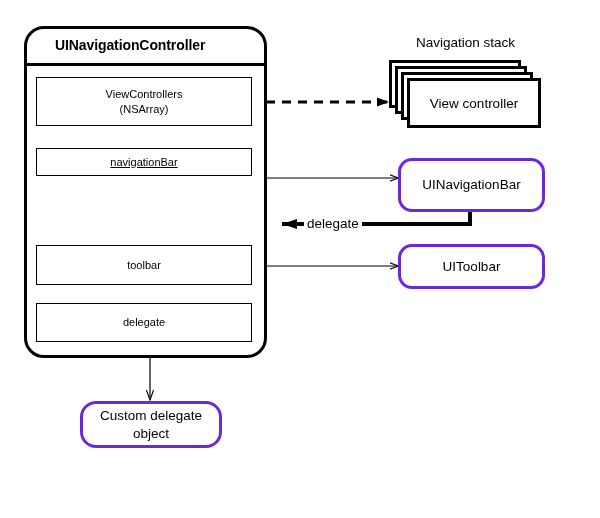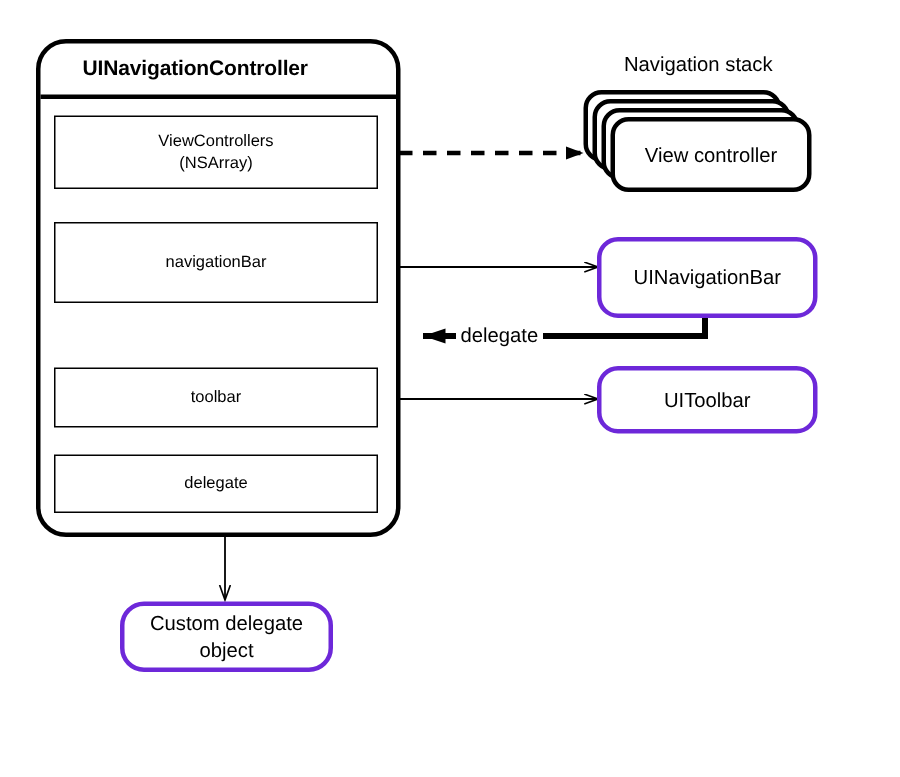--- a/index.html
+++ b/index.html
@@ -81,39 +81,39 @@
     background: #ffffff;
     box-sizing: border-box;
     display: flex;
     align-items: center;
     justify-content: center;
     text-align: center;
     font-size: 11px;
     line-height: 1.35;
   }
   #prop-viewcontrollers { top: 48px;  height: 49px; }
-  #prop-navigationbar   { top: 119px; height: 54px; }
+  #prop-navigationbar   { top: 119px; height: 28px; text-decoration: underline; }
   #prop-toolbar         { top: 216px; height: 40px; }
   #prop-delegate        { top: 274px; height: 39px; }
 
   
   #nav-stack-label {
     position: absolute;
     left: 398px;
     top: 35px;
     width: 135px;
     font-size: 13.5px;
     text-align: center;
   }
   .stack-card {
     position: absolute;
     width: 132px;
     height: 48px;
     border: 3px solid #000000;
-    border-radius: 12px;
+    border-radius: 0;
     background: #ffffff;
     box-sizing: border-box;
   }
   #stack-card-4 { left: 389px; top: 60px; }
   #stack-card-3 { left: 395px; top: 66px; }
   #stack-card-2 { left: 401px; top: 72px; }
   #stack-card-1 {
     left: 407px; top: 78px;
     width: 134px; height: 50px;
     display: flex;

